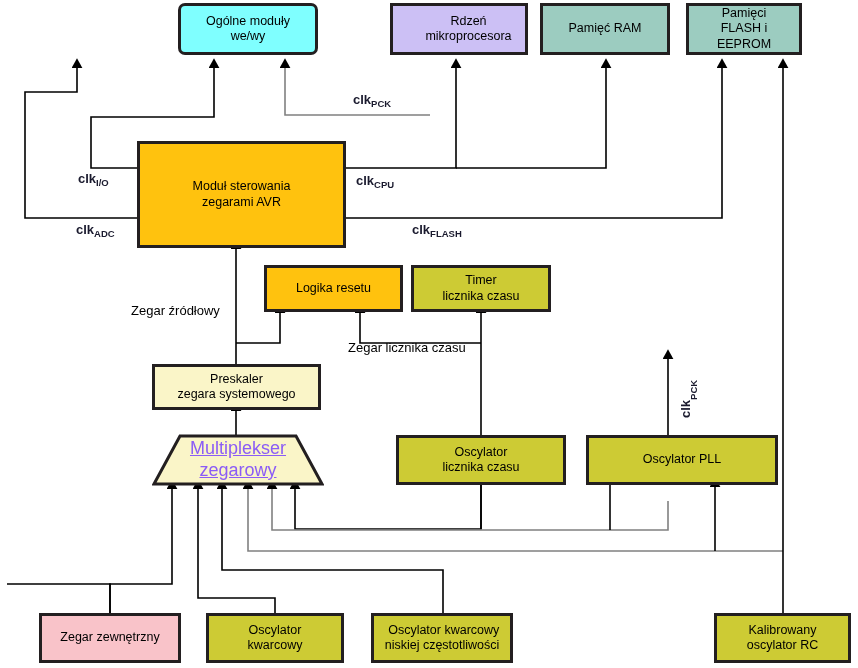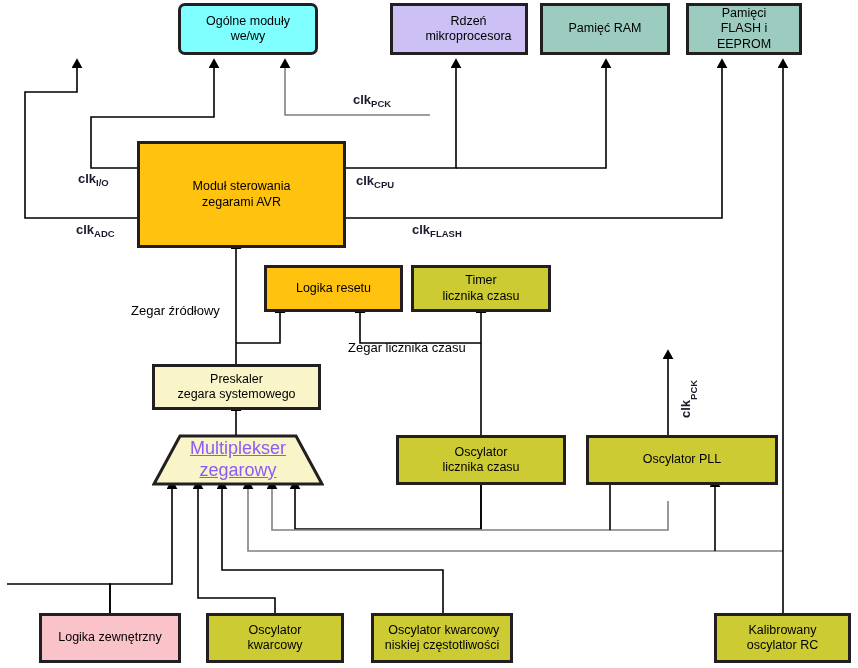--- a/index.html
+++ b/index.html
@@ -134,21 +134,21 @@
 
   <div class="node" style="left:396px;top:435px;width:170px;height:50px;background:#CDCB34;">
     <span>Oscylator<br>licznika czasu</span>
   </div>
 
   <div class="node" style="left:586px;top:435px;width:192px;height:50px;background:#CDCB34;text-align:center;">
     <span>Oscylator PLL</span>
   </div>
 
   <div class="node" style="left:39px;top:613px;width:142px;height:50px;background:#F9C3C9;">
-    <span>Logika zewnętrzny</span>
+    <span>Zegar zewnętrzny</span>
   </div>
 
   <div class="node" style="left:206px;top:613px;width:138px;height:50px;background:#CDCB34;">
     <span>Oscylator<br>kwarcowy</span>
   </div>
 
   <div class="node" style="left:371px;top:613px;width:142px;height:50px;background:#CDCB34;text-align:right;">
     <span>Oscylator kwarcowy<br>niskiej częstotliwości</span>
   </div>
 

